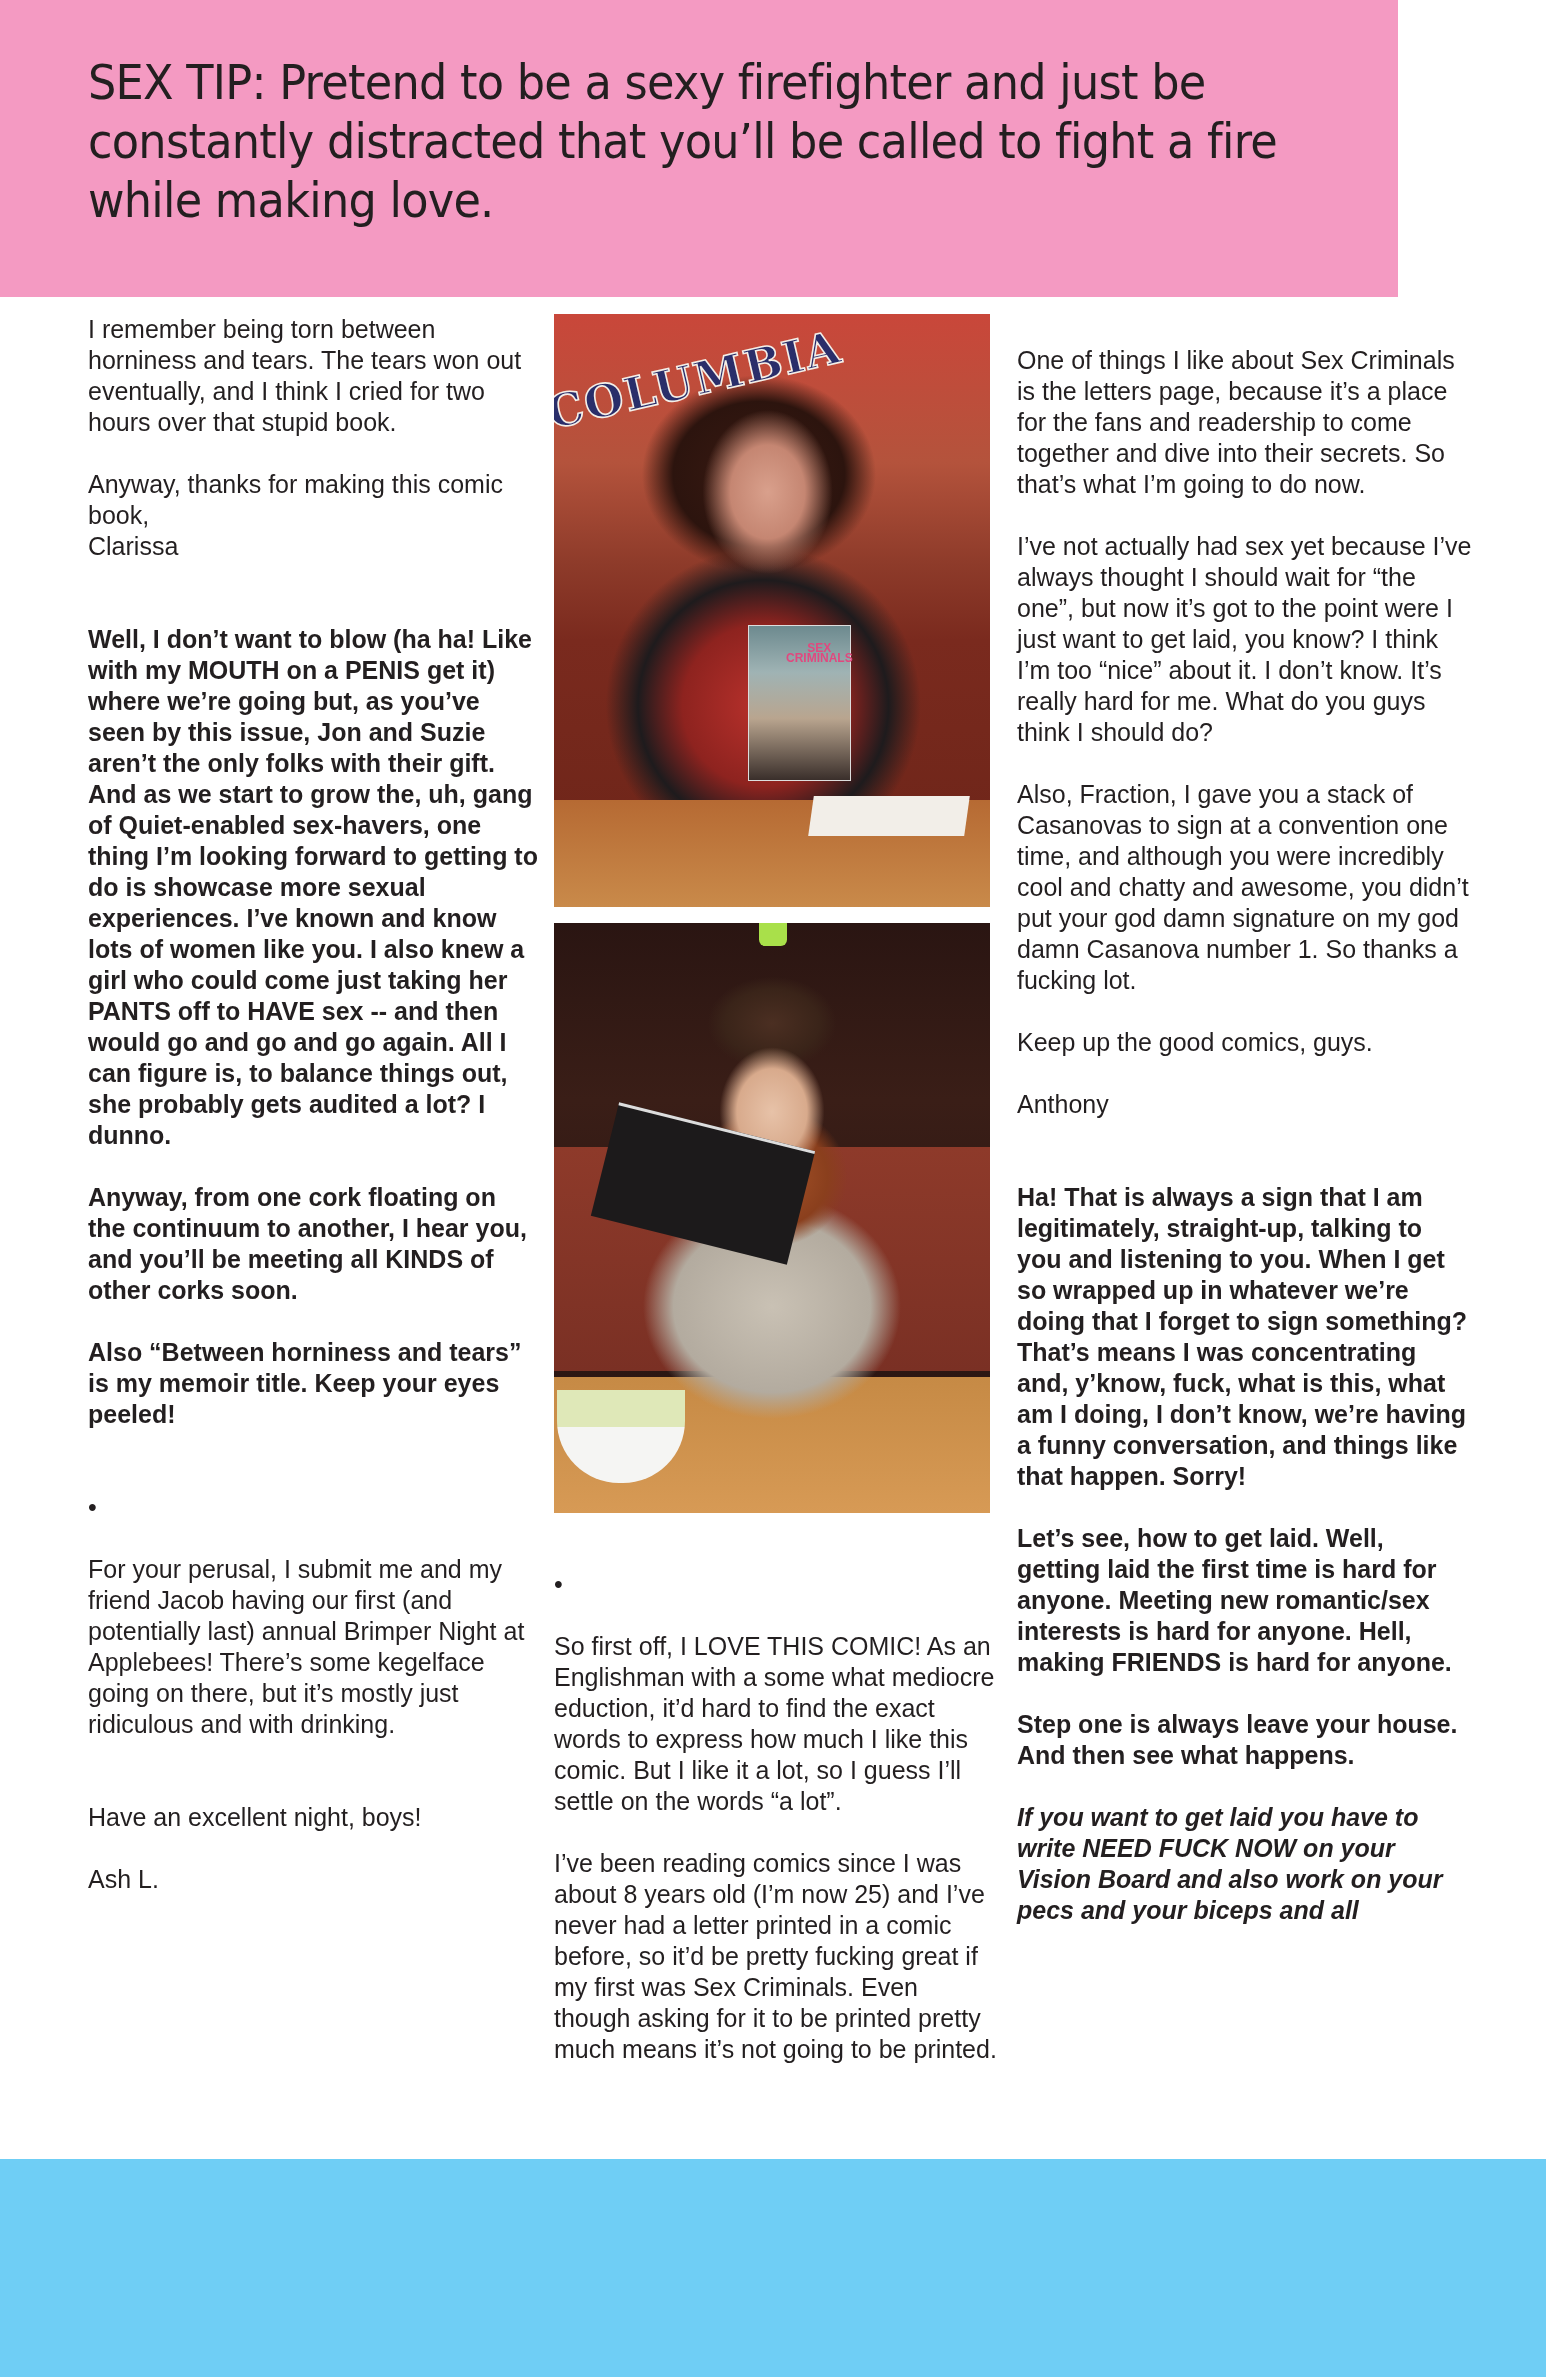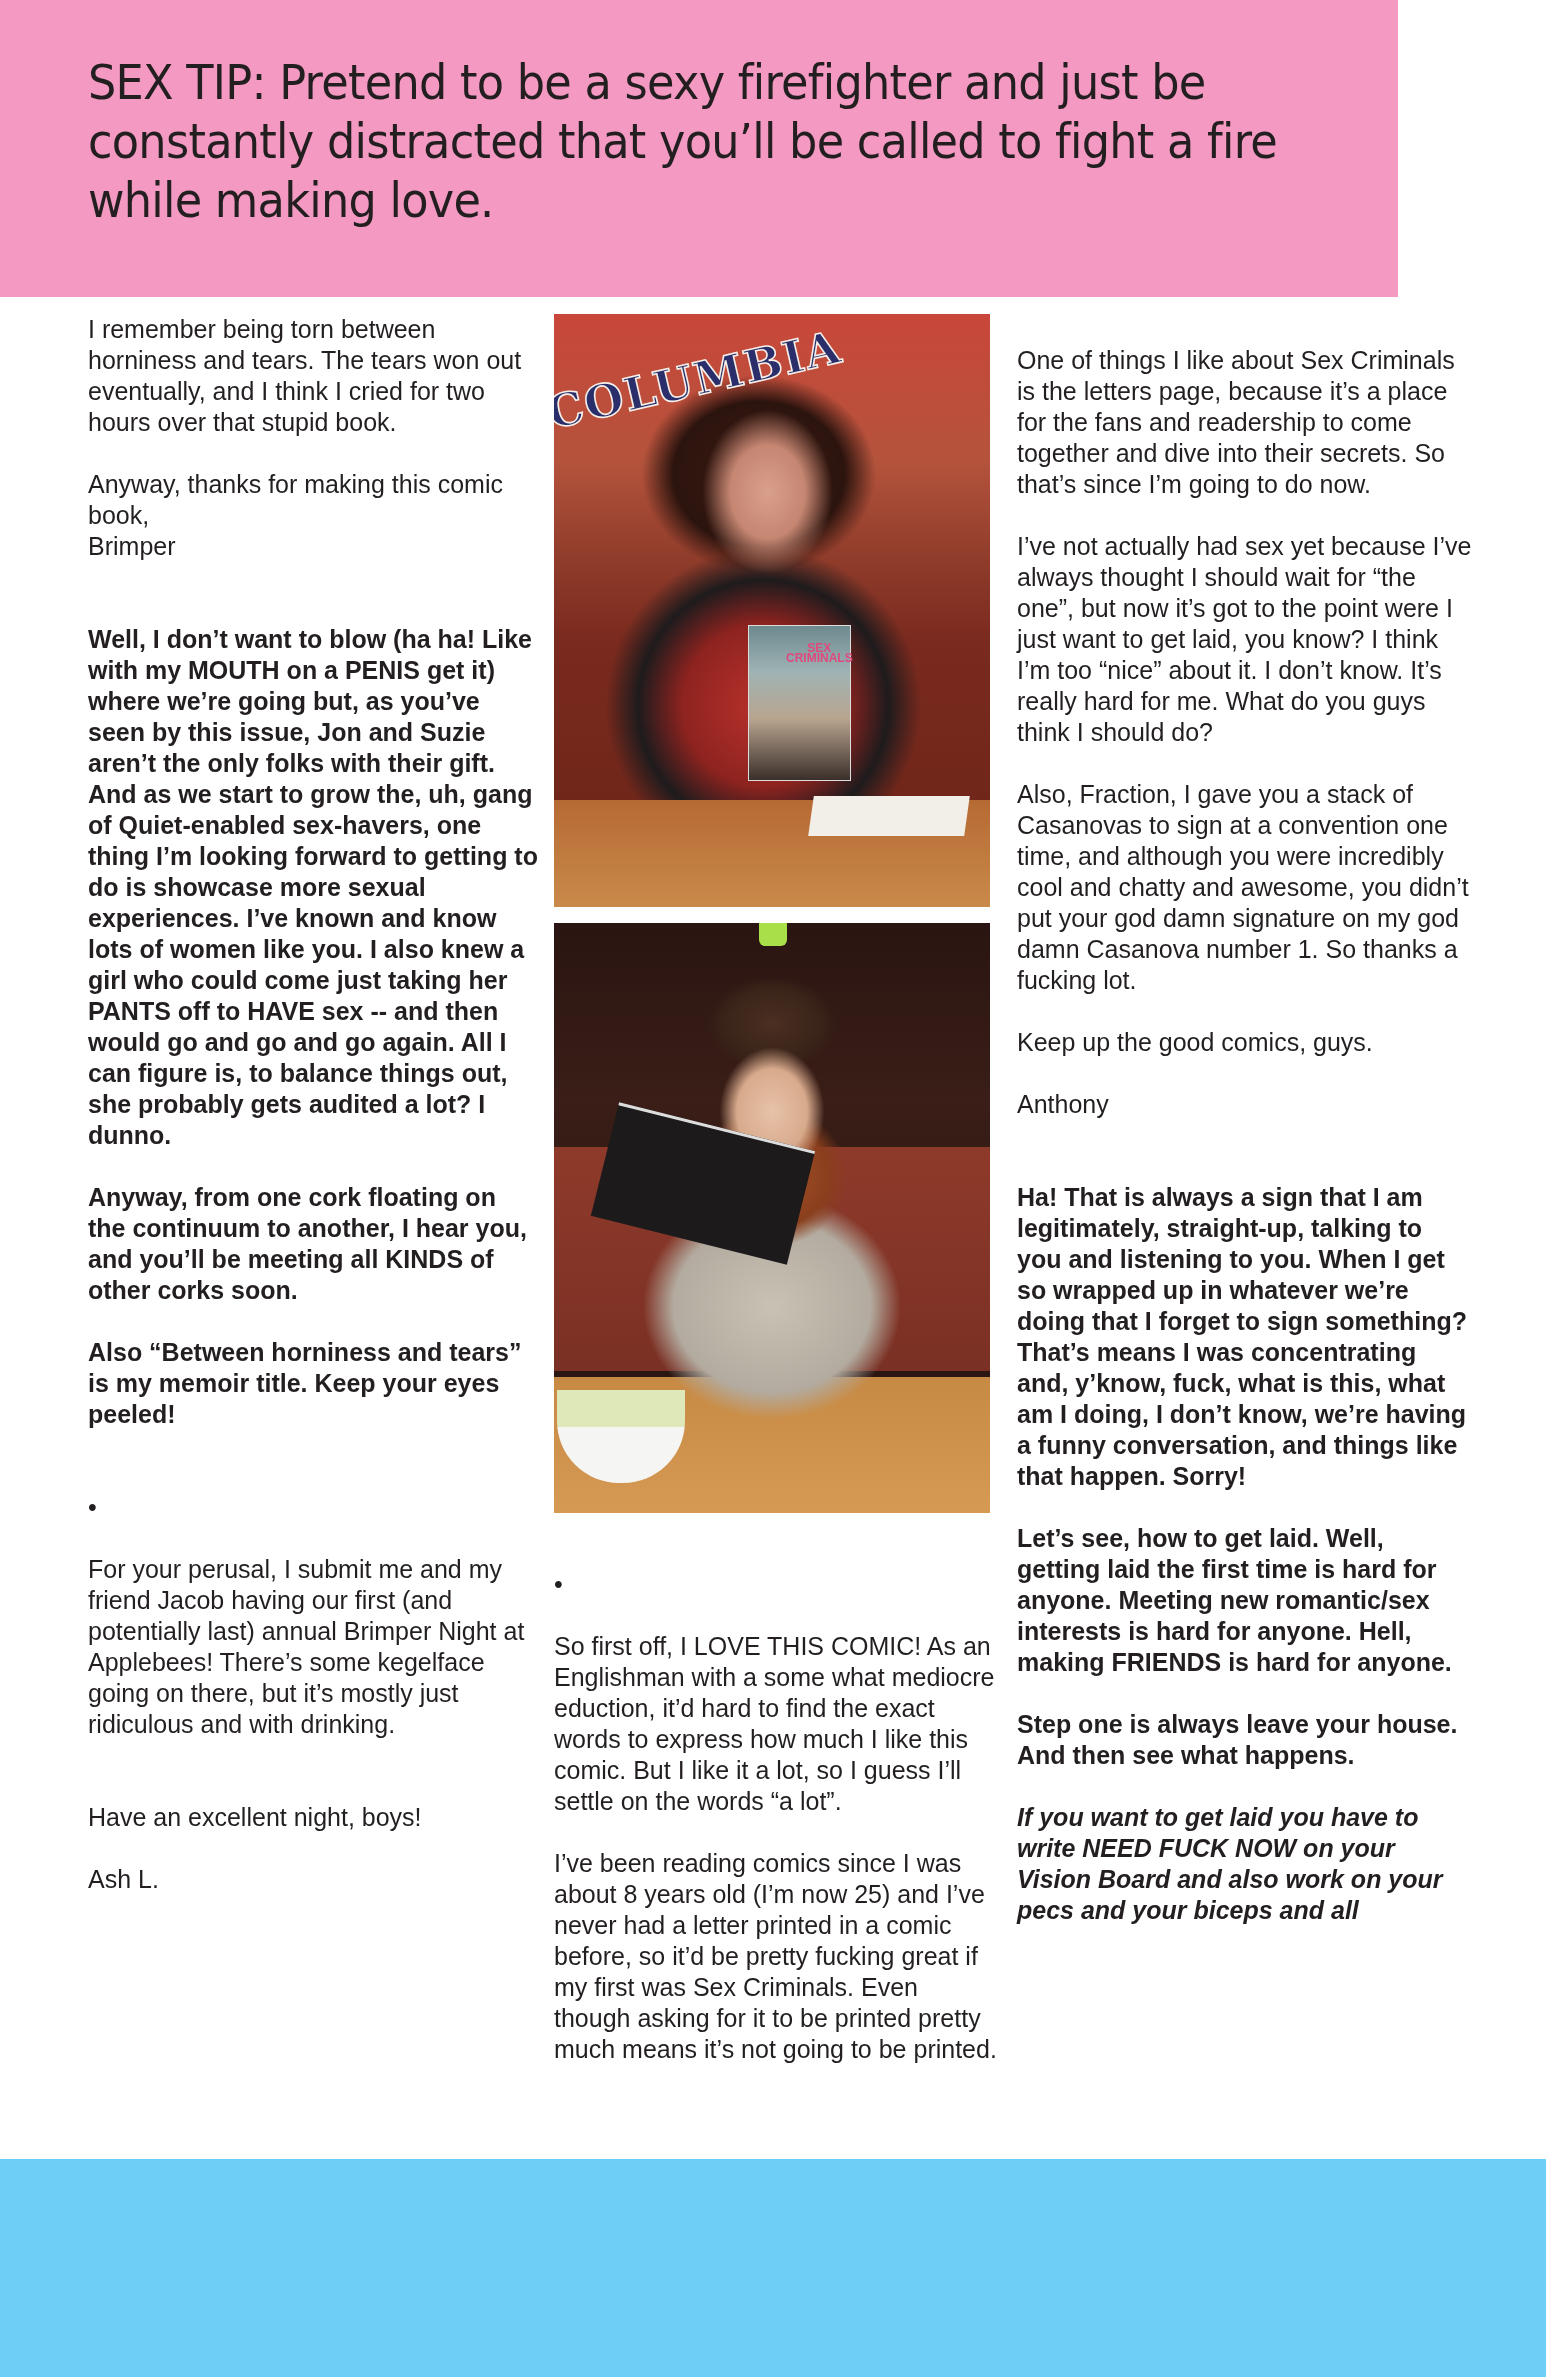--- a/index.html
+++ b/index.html
@@ -96,21 +96,21 @@
 <body>
 
 <div class="header">
   <div class="header-title">SEX TIP: Pretend to be a sexy firefighter and just be constantly distracted that you’ll be called to fight a fire while making love.</div>
 </div>
 
 <div class="col col-left">
   <div class="para">I remember being torn between horniness and tears. The tears won out eventually, and I think I cried for two hours over that stupid book.</div>
   <div class="gap1"></div>
   <div class="para">Anyway, thanks for making this comic book,</div>
-  <div class="para">Brimper</div>
+  <div class="para">Clarissa</div>
   <div class="gap2"></div>
   <div class="para bold">Well, I don’t want to blow (ha ha! Like with my MOUTH on a PENIS get it) where we’re going but, as you’ve seen by this issue, Jon and Suzie aren’t the only folks with their gift. And as we start to grow the, uh, gang of Quiet-enabled sex-havers, one thing I’m looking forward to getting to do is showcase more sexual experiences. I’ve known and know lots of women like you. I also knew a girl who could come just taking her PANTS off to HAVE sex -- and then would go and go and go again. All I can figure is, to balance things out, she probably gets audited a lot? I dunno.</div>
   <div class="gap1"></div>
   <div class="para bold">Anyway, from one cork floating on the continuum to another, I hear you, and you’ll be meeting all KINDS of other corks soon.</div>
   <div class="gap1"></div>
   <div class="para bold">Also “Between horniness and tears” is my memoir title. Keep your eyes peeled!</div>
   <div class="gap1"></div>
   <div class="gap1"></div>
   <div class="bullet">•</div>
   <div class="gap1"></div>
@@ -136,21 +136,21 @@
   </div>
   <div style="height:56px"></div>
   <div class="bullet">•</div>
   <div class="gap1"></div>
   <div class="para">So first off, I LOVE THIS COMIC! As an Englishman with a some what mediocre eduction, it’d hard to find the exact words to express how much I like this comic. But I like it a lot, so I guess I’ll settle on the words “a lot”.</div>
   <div class="gap1"></div>
   <div class="para">I’ve been reading comics since I was about 8 years old (I’m now 25) and I’ve never had a letter printed in a comic before, so it’d be pretty fucking great if my first was Sex Criminals. Even though asking for it to be printed pretty much means it’s not going to be printed.</div>
 </div>
 
 <div class="col col-right" style="top:345px">
-  <div class="para">One of things I like about Sex Criminals is the letters page, because it’s a place for the fans and readership to come together and dive into their secrets. So that’s since I’m going to do now.</div>
+  <div class="para">One of things I like about Sex Criminals is the letters page, because it’s a place for the fans and readership to come together and dive into their secrets. So that’s what I’m going to do now.</div>
   <div class="gap1"></div>
   <div class="para">I’ve not actually had sex yet because I’ve always thought I should wait for “the one”, but now it’s got to the point were I just want to get laid, you know? I think I’m too “nice” about it. I don’t know. It’s really hard for me. What do you guys think I should do?</div>
   <div class="gap1"></div>
   <div class="para">Also, Fraction, I gave you a stack of Casanovas to sign at a convention one time, and although you were incredibly cool and chatty and awesome, you didn’t put your god damn signature on my god damn Casanova number 1. So thanks a fucking lot.</div>
   <div class="gap1"></div>
   <div class="para">Keep up the good comics, guys.</div>
   <div class="gap1"></div>
   <div class="para">Anthony</div>
   <div class="gap2"></div>
   <div class="para bold">Ha! That is always a sign that I am legitimately, straight-up, talking to you and listening to you. When I get so wrapped up in whatever we’re doing that I forget to sign something? That’s means I was concentrating and, y’know, fuck, what is this, what am I doing, I don’t know, we’re having a funny conversation, and things like that happen. Sorry!</div>

